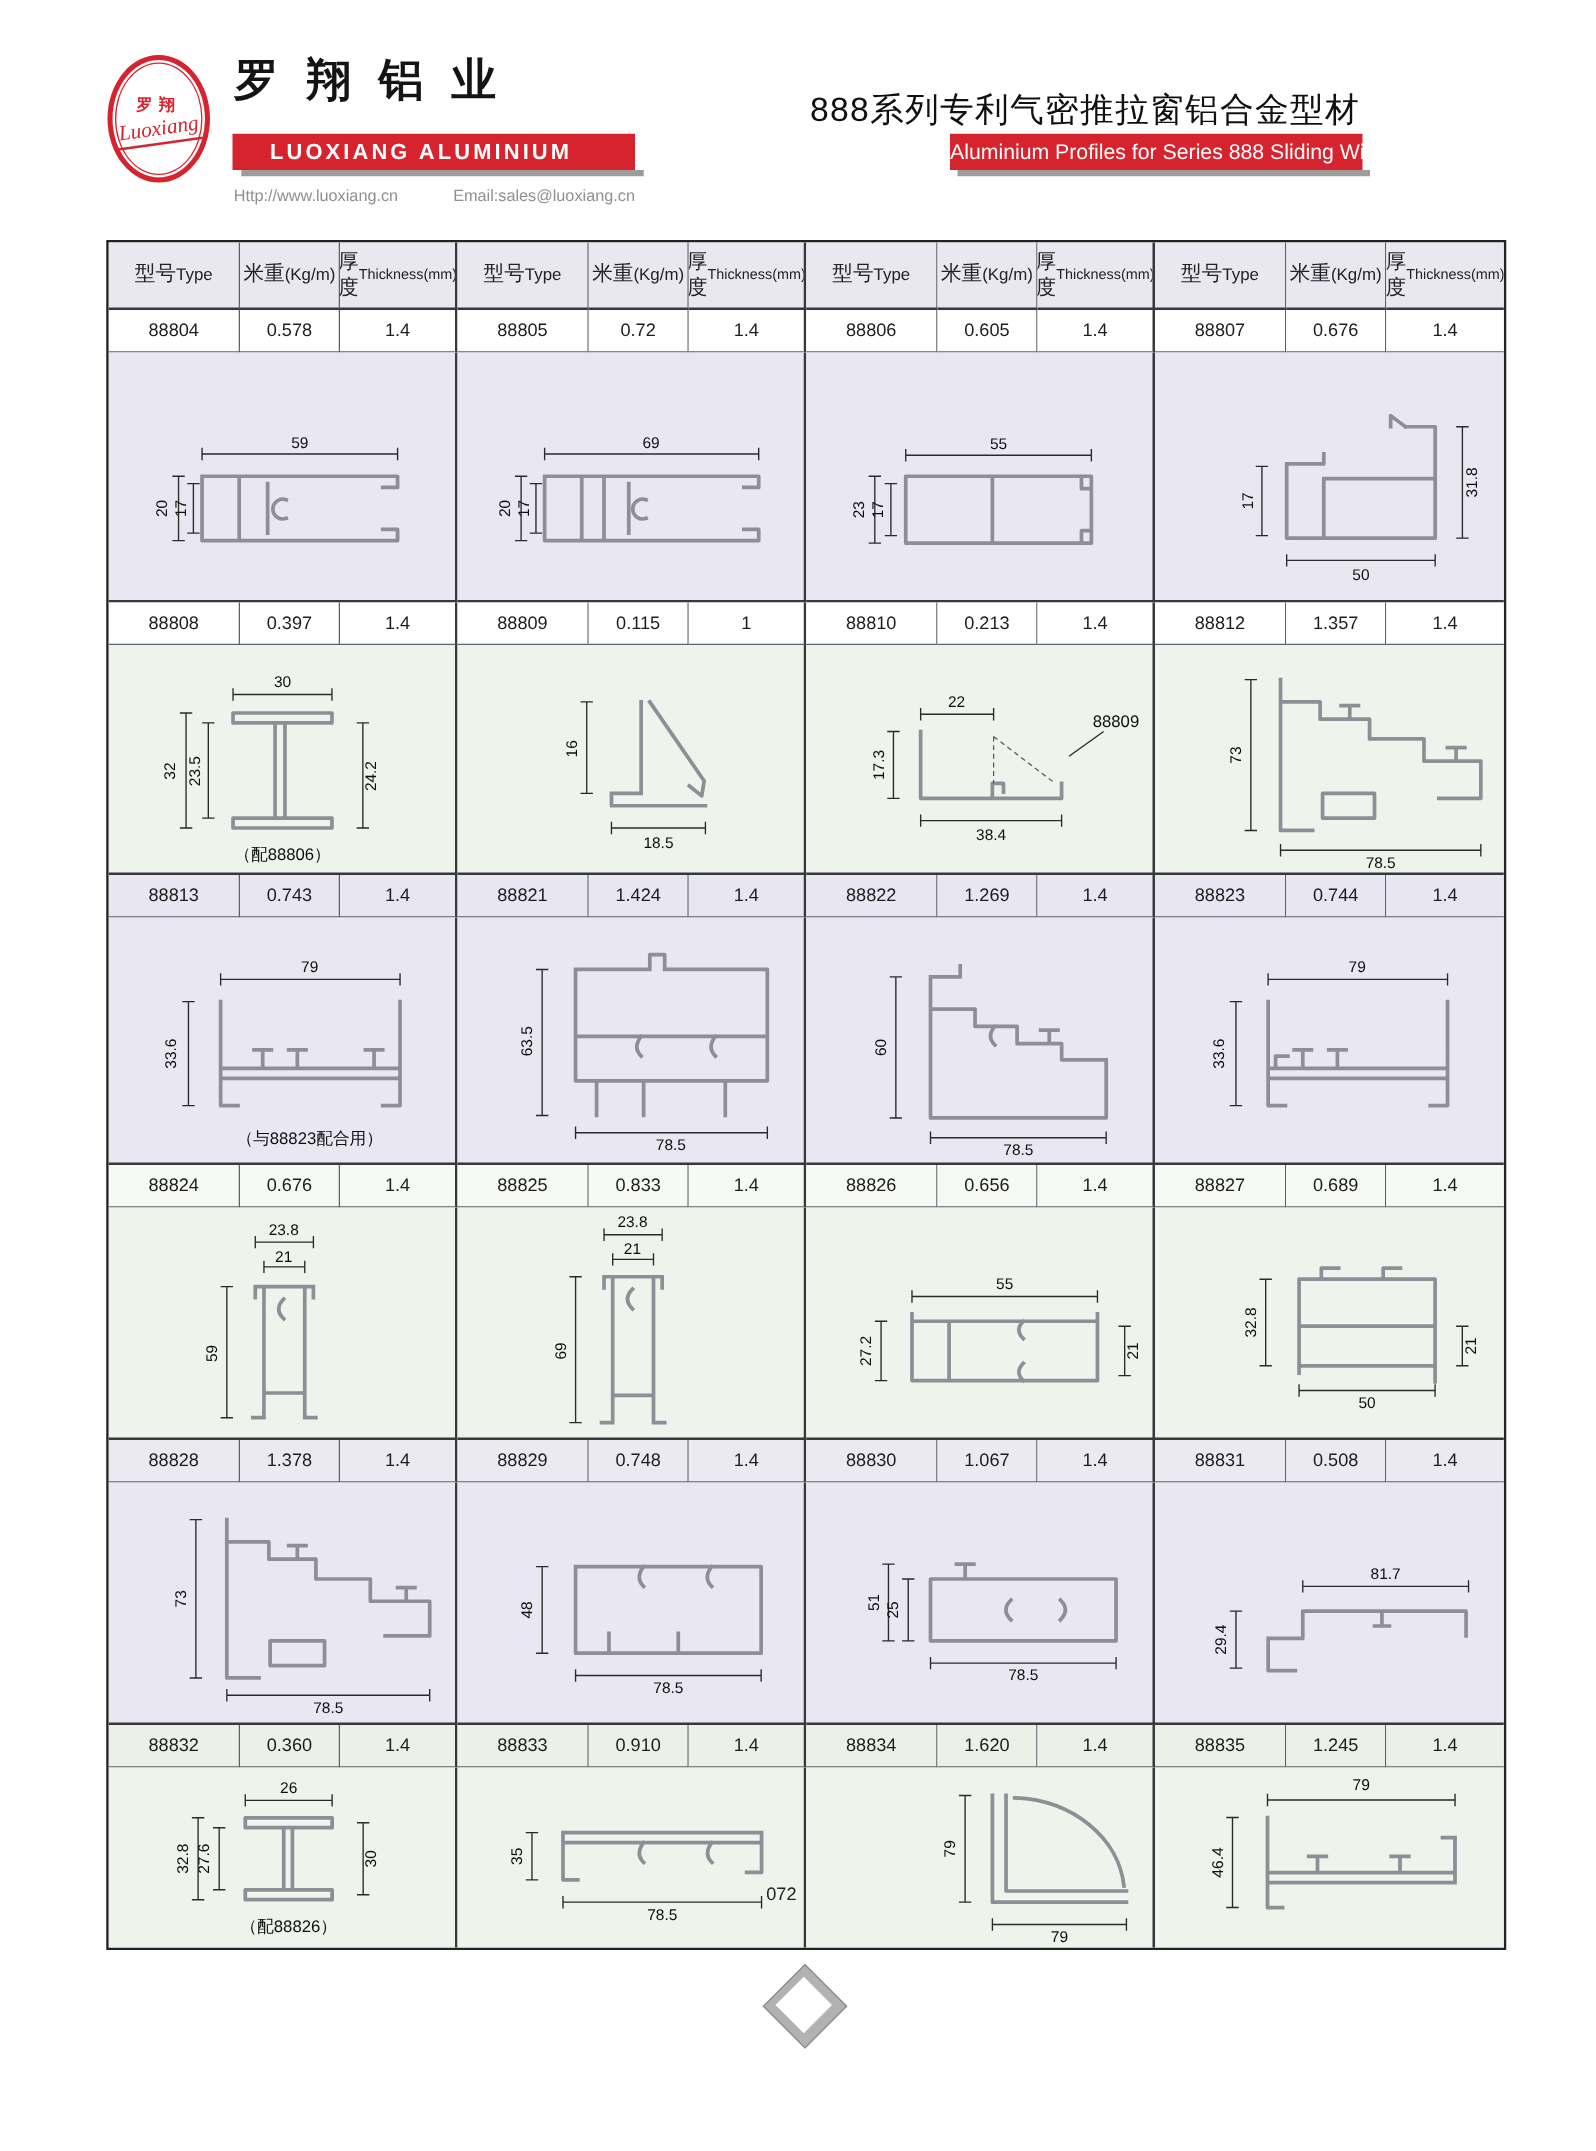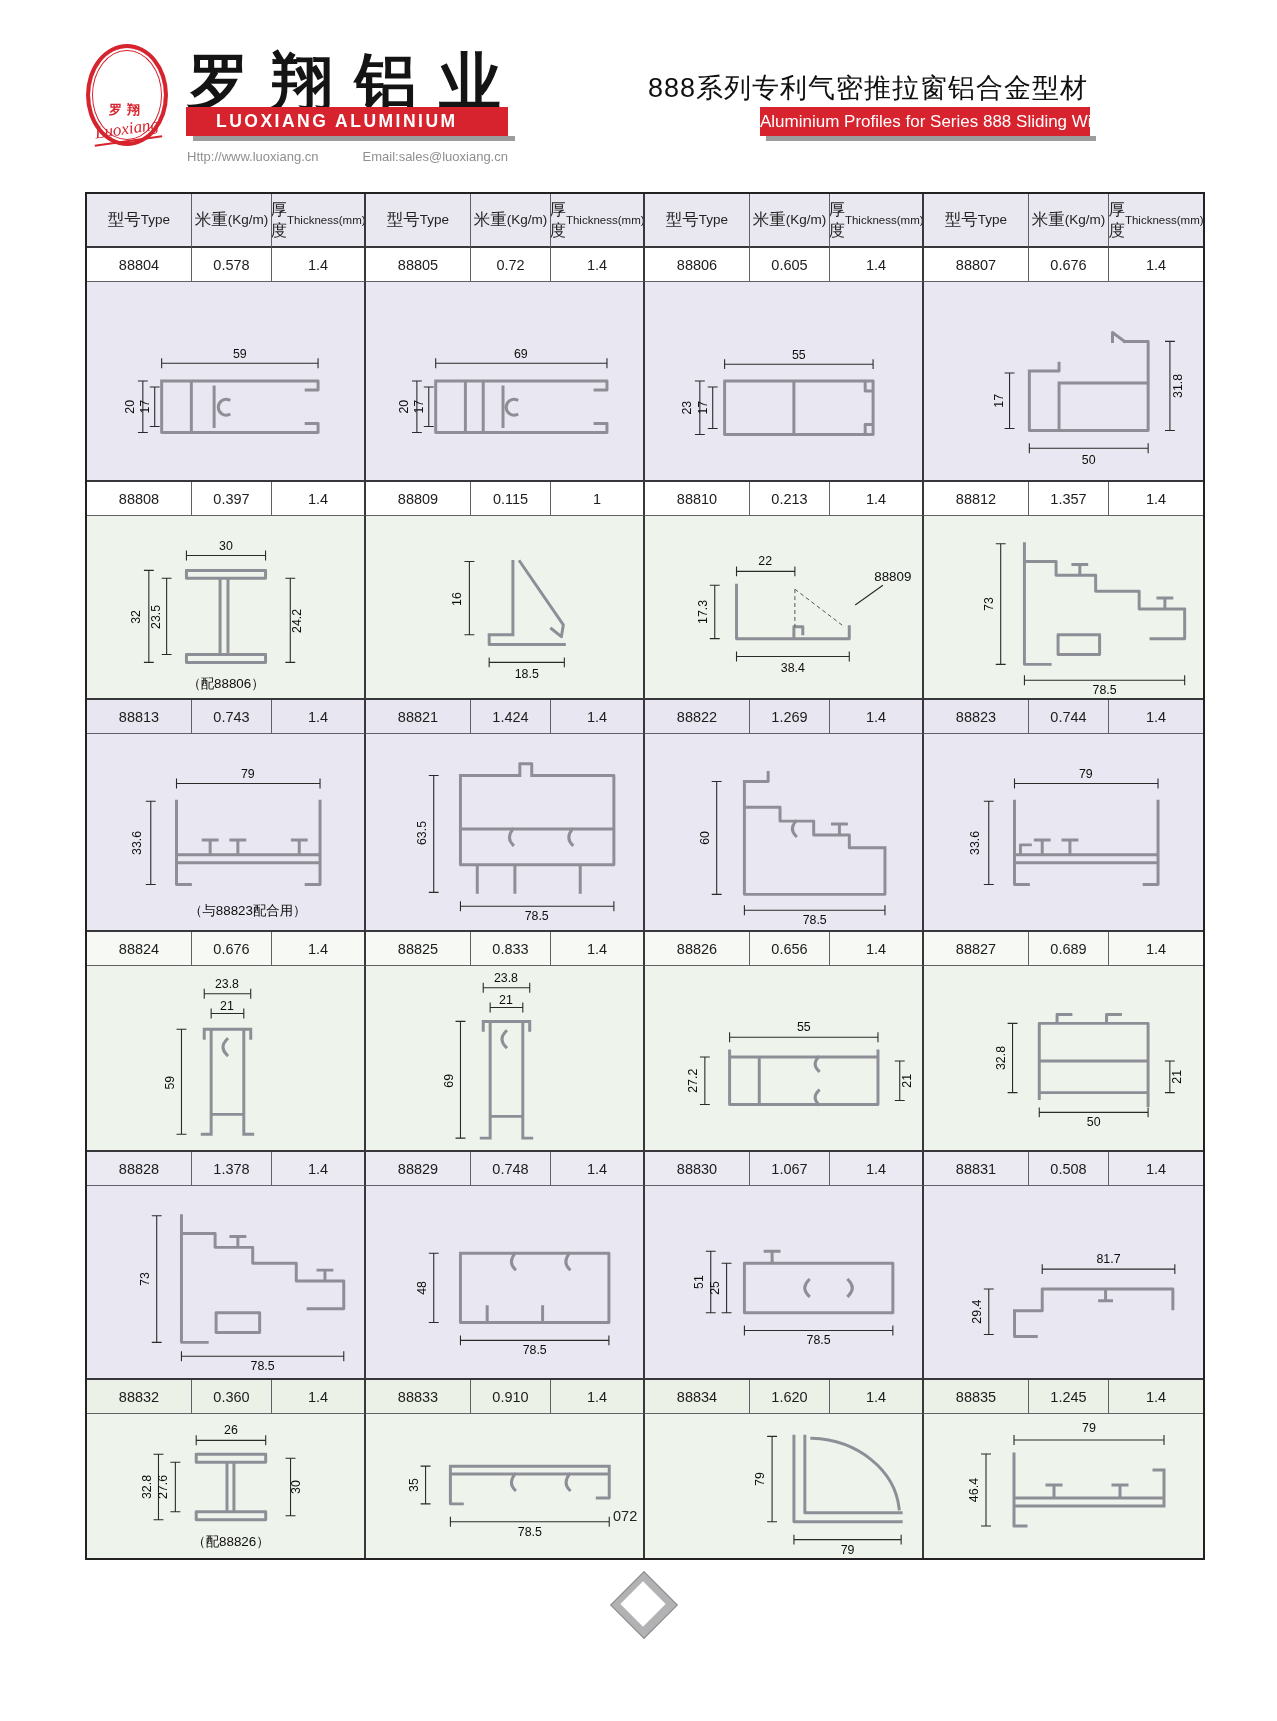--- a/index.html
+++ b/index.html
@@ -3,25 +3,25 @@
 <meta charset="utf-8">
 <style>
   html,body{margin:0;padding:0;background:#e8e8e8}
   .page{position:relative;width:1277px;height:1721px;background:#ffffff;overflow:hidden;
         font-family:"Liberation Sans",sans-serif;color:#1a1a1a}
 
   
   .mast{position:absolute;left:0;top:0;width:100%;height:195px}
   .logo-ring{position:absolute;left:86px;top:44px;width:74px;height:94px;border:4px solid #d6232e;
              border-radius:50%;box-shadow:inset 0 0 0 2px #fff,inset 0 0 0 3px #d6232e;
-             display:flex;flex-direction:column;align-items:center;justify-content:flex-end}
+             display:flex;flex-direction:column;align-items:center;justify-content:center}
   .lg1{color:#d6232e;font-size:13px;font-weight:700;letter-spacing:5px}
   .lg2{color:#d6232e;font-size:17px;font-style:italic;font-family:"Liberation Serif",serif;
        transform:rotate(-8deg);border-bottom:2px solid #d6232e;padding:0 2px 1px 2px}
-  .bcjk{position:absolute;left:187px;top:40px;font-size:62px;font-weight:700;letter-spacing:22px;color:#141414;white-space:nowrap}
+  .bcjk{position:absolute;left:187px;top:40px;font-size:36px;font-weight:700;letter-spacing:22px;color:#141414;white-space:nowrap}
   .bbar{position:absolute;left:186px;top:107px;width:322px;height:29px;background:#d6232e}
   .bbar span{display:block;color:#fff;font-weight:700;font-size:17.5px;letter-spacing:2.5px;line-height:29px;padding-left:30px;white-space:nowrap}
   .bshadow{position:absolute;left:193px;top:136px;width:322px;height:5px;background:#9c9c9c}
   .contact{position:absolute;left:187px;top:149px;font-size:13px;color:#8f8f8f;white-space:nowrap}
   .contact span{margin-right:44px}
   .scjk{position:absolute;right:189px;top:70px;font-size:27px;font-weight:400;color:#101010;letter-spacing:1px;white-space:nowrap}
   .sbar{position:absolute;left:760px;top:107px;width:330px;height:29px;background:#d6232e}
   .sbar span{display:block;color:#fff;font-size:17px;line-height:29px;white-space:nowrap}
   .sshadow{position:absolute;left:766px;top:136px;width:330px;height:5px;background:#9c9c9c}
 

